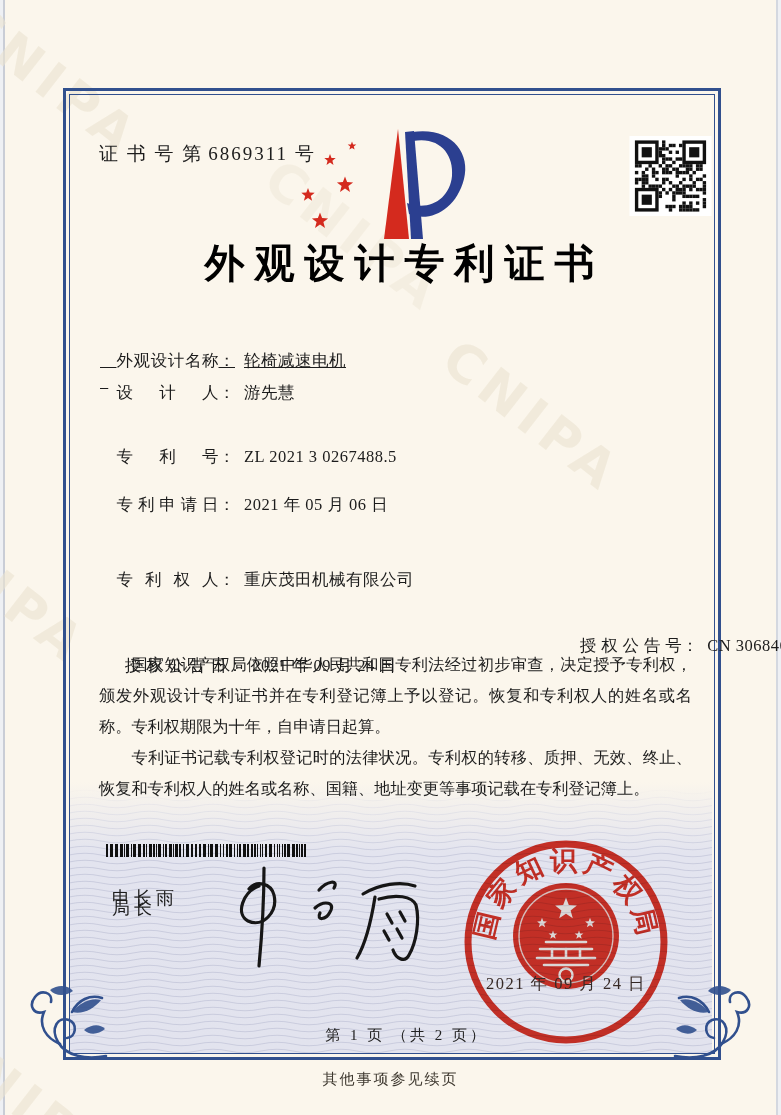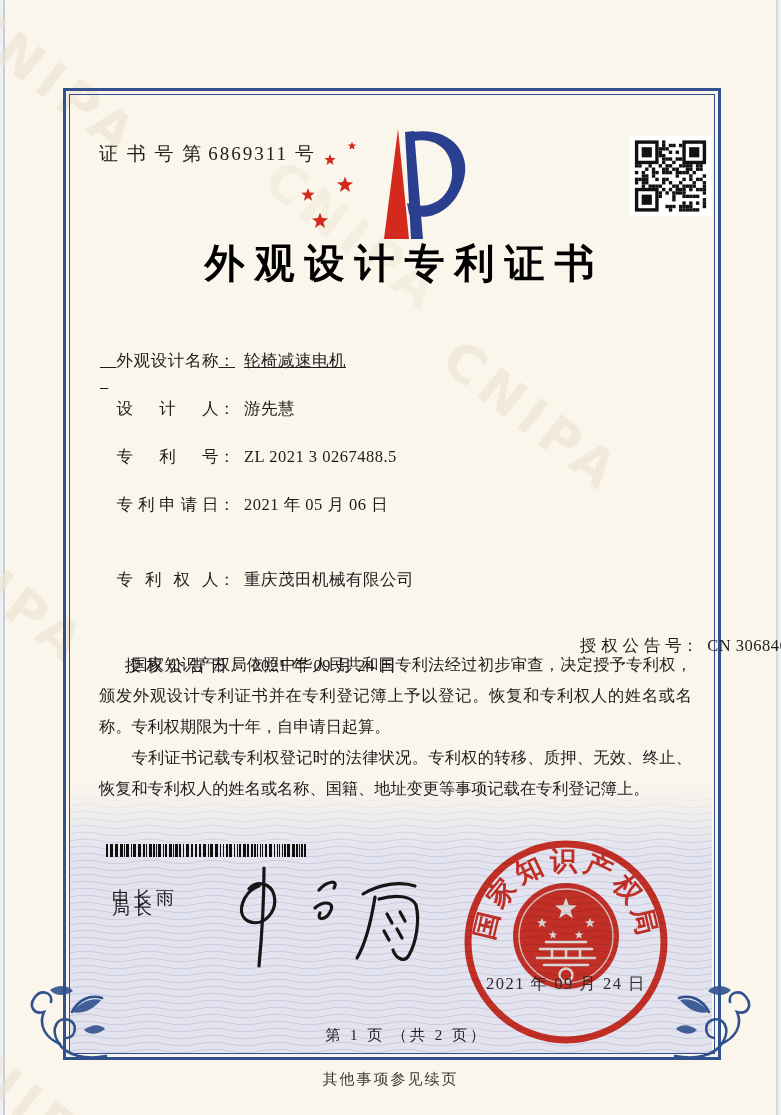--- a/index.html
+++ b/index.html
@@ -293,21 +293,21 @@
         <rect x="17" y="20" width="1" height="1" fill="#111"></rect>
         <rect x="18" y="20" width="1" height="1" fill="#111"></rect>
       </g>
   </svg>
 
   <div class="title">外观设计专利证书</div>
 
   <div class="field" style="top:330px;text-decoration:underline;">
     <span class="flabel">外观设计名称</span><span>：</span><span class="fvalue">轮椅减速电机</span>
   </div>
-  <div class="field" style="top:378px;">
+  <div class="field" style="top:362px;">
     <span class="flabel">设计人</span><span>：</span><span class="fvalue">游先慧</span>
   </div>
   <div class="field" style="top:426px;">
     <span class="flabel">专利号</span><span>：</span><span class="fvalue">ZL 2021 3 0267488.5</span>
   </div>
   <div class="field" style="top:474px;">
     <span class="flabel">专利申请日</span><span>：</span><span class="fvalue">2021 年 05 月 06 日</span>
   </div>
   <div class="field" style="top:549px;">
     <span class="flabel">专利权人</span><span>：</span><span class="fvalue">重庆茂田机械有限公司</span>

